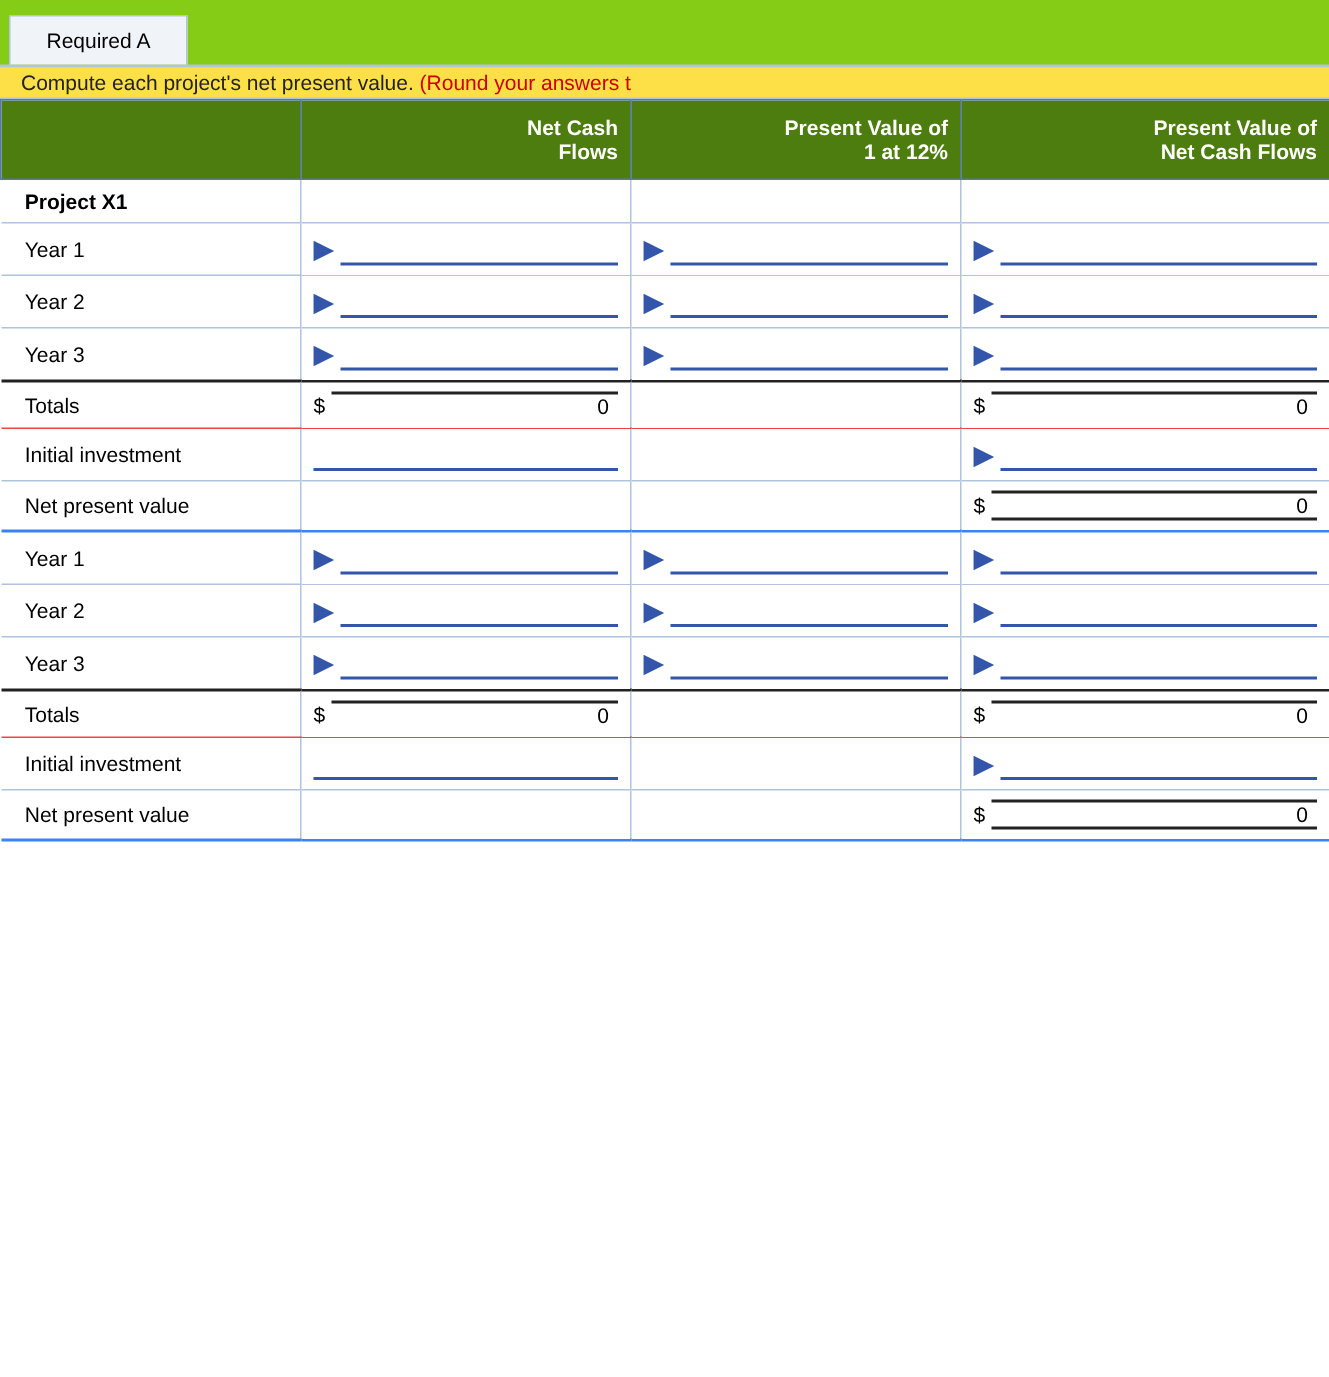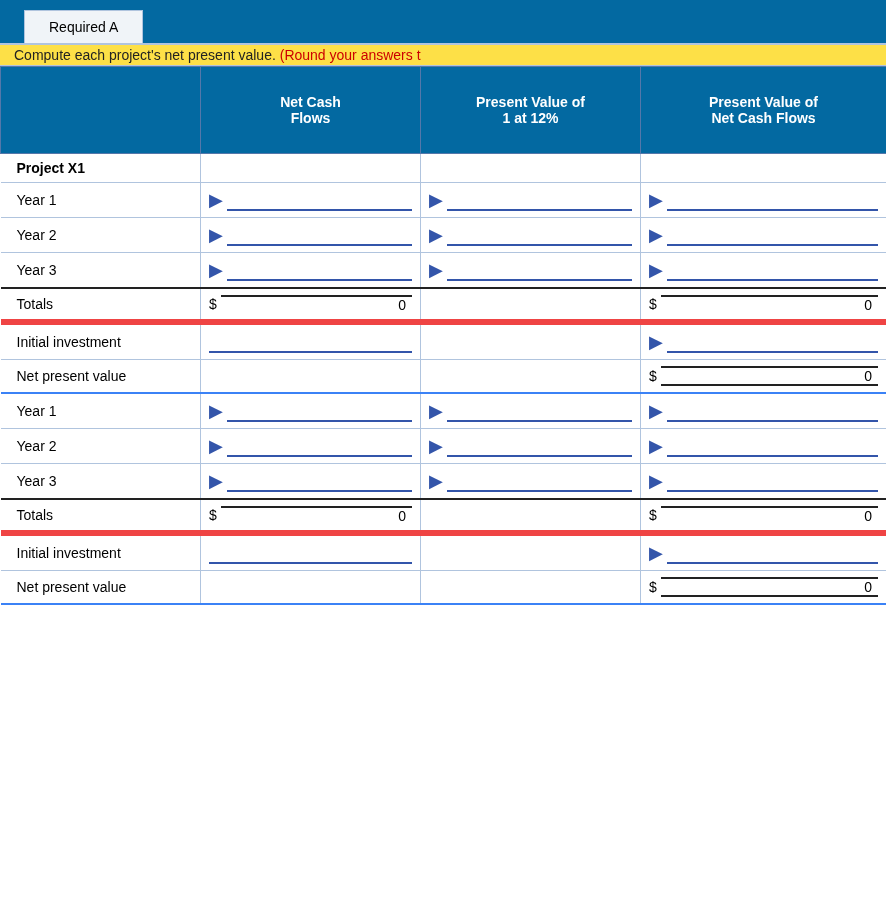--- a/index.html
+++ b/index.html
@@ -7,22 +7,22 @@
       font-family: Arial, sans-serif;
       font-size: 14px;
       background: #fff;
       width: 886px;
     }
 
     .tabs {
       display: flex;
       border-bottom: 2px solid #b0c4de;
       padding-top: 10px;
-      padding-left: 24px;
-      background: #0369a1;
+      padding-left: 6px;
+      background: #84cc16;
       align-items: flex-end;
     }
     .tab {
       padding: 8px 24px;
       border: 1px solid #b0c4de;
       border-bottom: none;
       cursor: pointer;
       background: #f0f4f8;
       font-size: 14px;
       margin-right: 2px;
@@ -54,25 +54,25 @@
       border-collapse: collapse;
       table-layout: fixed;
     }
 
     col.col-label { width: 200px; }
     col.col-ncf   { width: 220px; }
     col.col-pv1   { width: 220px; }
     col.col-pvncf { width: 246px; }
 
     thead th {
-      background: #0369a1;
+      background: #4d7c0f;
       color: #fff;
       font-weight: bold;
-      text-align: center;
-      padding: 27px 8px;
+      text-align: right;
+      padding: 10px 8px;
       border: 1px solid #5578aa;
       font-size: 14px;
       vertical-align: middle;
     }
 
     tbody tr {
       border-bottom: 1px solid #b0c4de;
     }
 
     tbody td {
@@ -110,21 +110,21 @@
       outline: none;
       width: 100%;
       font-size: 14px;
       padding: 2px 4px;
       text-align: right;
       background: transparent;
     }
 
     .totals-row td {
       border-top: 2px solid #222;
-      border-bottom: 6px solid #ef4444;
+      border-bottom: 1px solid #ef4444;
     }
 
     .npv-row td {
       border-bottom: 2px solid #3b82f6;
     }
 
     .dollar-right {
       display: flex;
       align-items: center;
       width: 100%;

